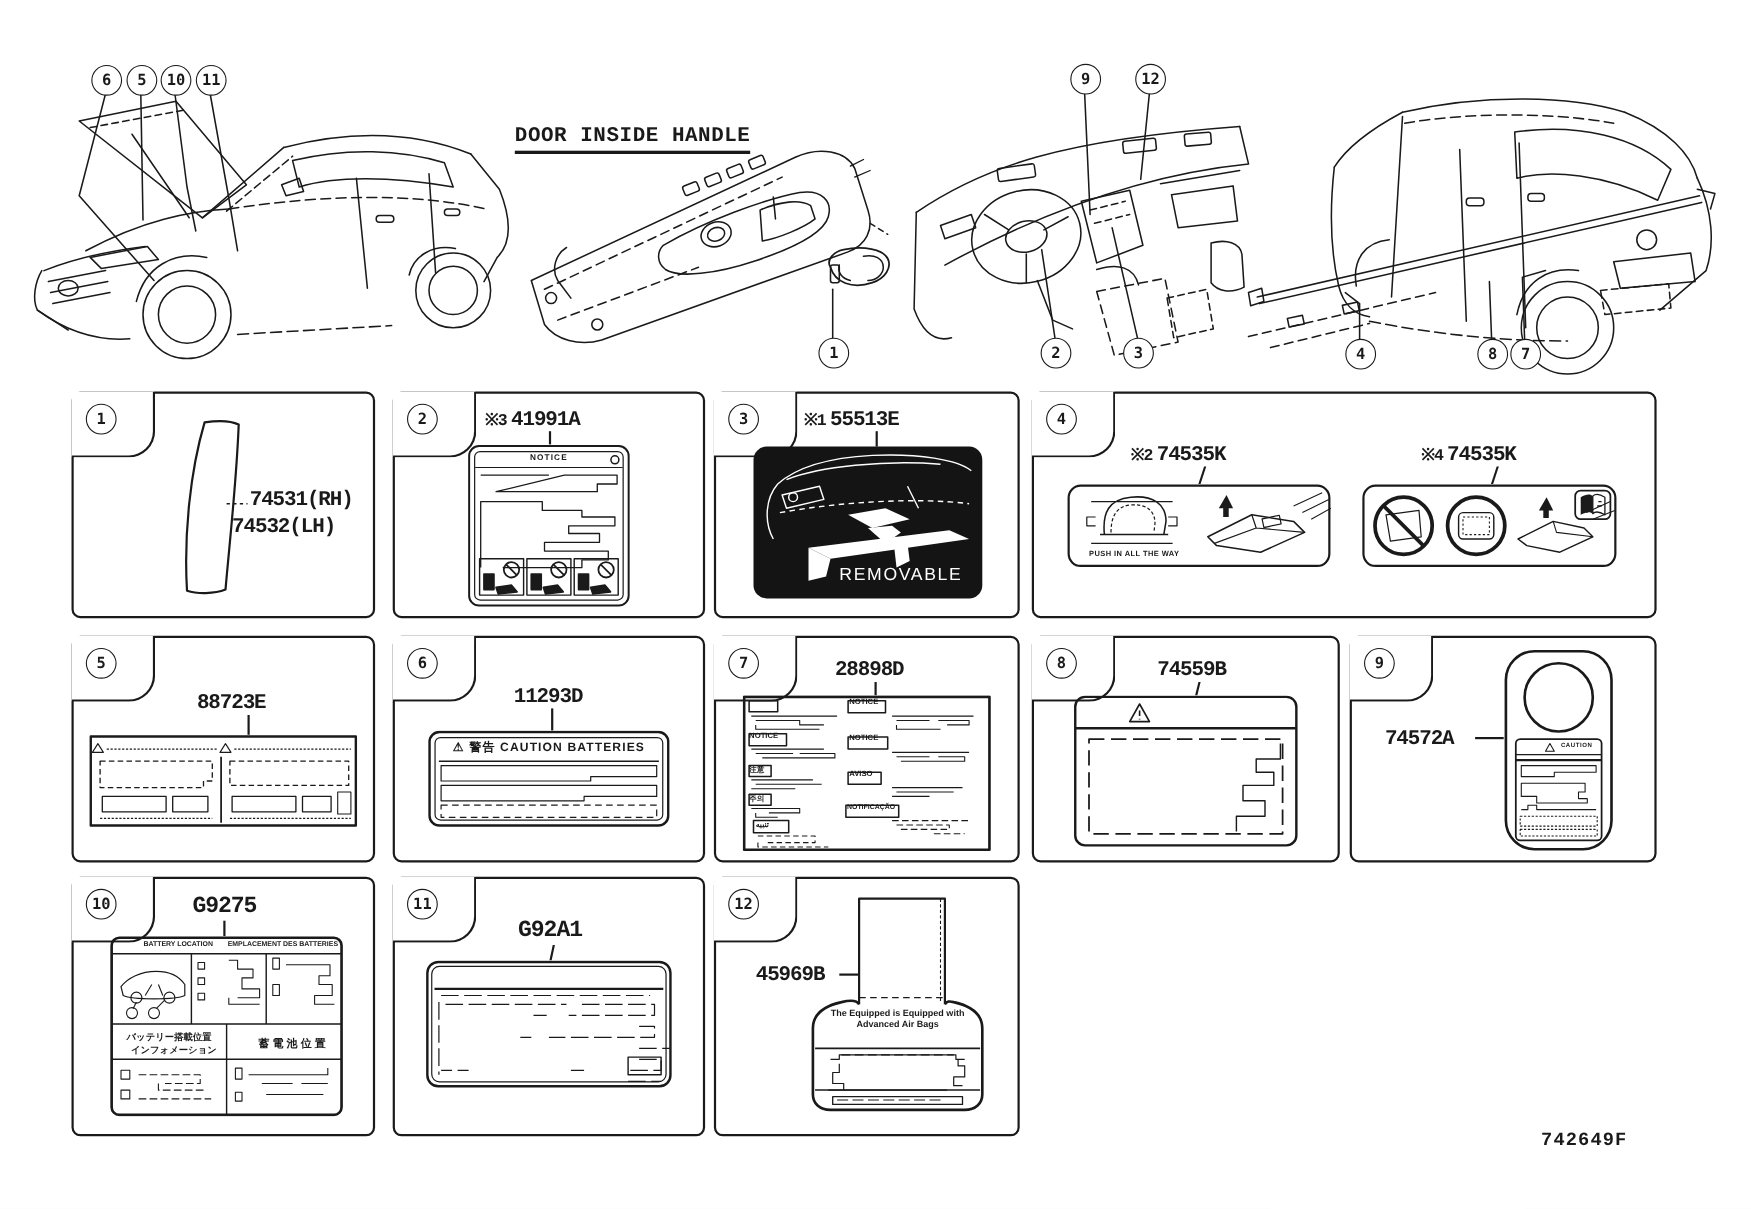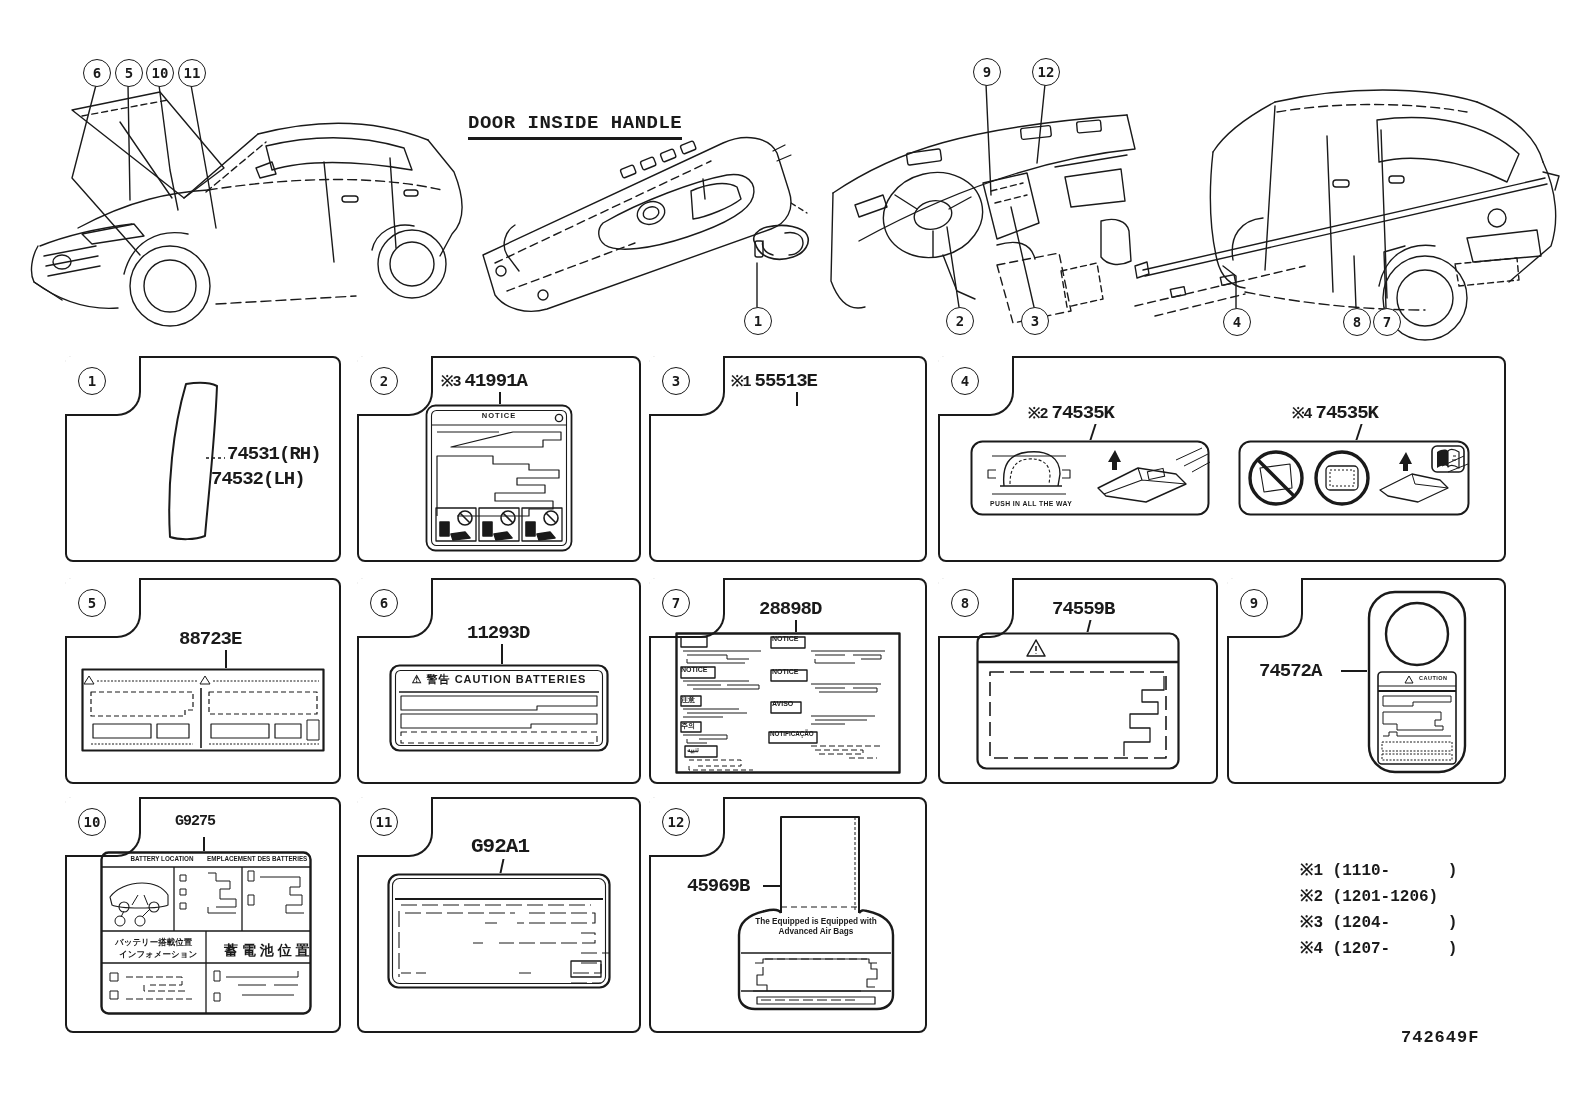--- a/index.html
+++ b/index.html
@@ -214,20 +214,36 @@
     <div class="labelhead" style="left:66px;top:53px;width:148px;font-size:7.5px;letter-spacing:1px">NOTICE</div>
   </div>
 
   <div class="pbox" style="left:649px;top:356px;width:274px;height:202px">
     <div class="tab">
         <div class="callout">3</div>
       </div>
     <div class="ptitle" style="left:80px;top:12px">
       <span class="ref">※1</span><span>55513E</span></div>
     <div class="vlead" style="left:145px;top:34px;height:14px"></div>
+    <div class="abs" style="left:34px;top:48px;width:208px;height:138px;background:#141414;border-radius:12px">
+      <svg width="208" height="138" viewBox="0 0 208 138" fill="none" stroke="#ffffff" stroke-width="1.3" stroke-linejoin="round">
+        <path d="M18,84 C10,70 10,48 22,34 C40,18 70,10 108,8 C150,6 186,12 198,22"></path>
+        <path d="M30,30 C60,18 120,12 170,16"></path>
+        <path d="M26,44 L60,36 L64,48 L30,56 Z"></path>
+        <circle cx="36" cy="46" r="4"></circle>
+        <path d="M24,60 C80,50 150,46 196,52" stroke-dasharray="5 4"></path>
+        <path d="M140,36 L150,56"></path>
+        <path d="M86,62 L120,56 L142,66 L108,74 Z" fill="#ffffff" stroke="none"></path>
+        <path d="M104,74 L120,88 L134,78 L126,72" fill="#ffffff" stroke="none"></path>
+        <path d="M50,92 L178,76 L196,84 L70,102 Z" fill="#ffffff" stroke="none"></path>
+        <path d="M50,92 L50,122 L66,118 L70,102" fill="#ffffff" stroke="none"></path>
+        <path d="M128,92 L130,110 L142,104 L140,88" fill="#ffffff" stroke="none"></path>
+      </svg>
+      <div class="labelhead" style="left:60px;top:108px;width:148px;color:#fff;font-size:16px;letter-spacing:1.5px;font-weight:normal">REMOVABLE</div>
+    </div>
   </div>
 
   <div class="pbox" style="left:938px;top:356px;width:564px;height:202px">
     <div class="tab">
         <div class="callout">4</div>
       </div>
     <div class="ptitle" style="left:88px;top:44px">
       <span class="ref">※2</span><span>74535K</span></div>
     <div class="abs" style="left:152px;top:66px;width:1.6px;height:16px;background:#1a1a1a;transform:skewX(-18deg)"></div>
     <div class="ptitle" style="left:352px;top:44px">
@@ -397,21 +413,21 @@
     </svg>
     <div class="tinytxt" style="left:188px;top:663px"></div>
     <div class="tinytxt" style="left:1415px;top:663px"></div>
     <div class="tinytxt" style="left:190px;top:95px;font-size:5.5px;letter-spacing:.5px">CAUTION</div>
   </div>
 
   <div class="pbox" style="left:65px;top:797px;width:272px;height:232px">
     <div class="tab">
         <div class="callout">10</div>
       </div>
-    <div class="ptitle" style="left:108px;top:14px;font-size:15px">G9275</div>
+    <div class="ptitle" style="left:108px;top:14px;font-size:21px">G9275</div>
     <div class="vlead" style="left:136px;top:38px;height:14px"></div>
     <svg class="abs" style="left:33px;top:52px" width="212" height="164" viewBox="0 0 212 164" fill="none" stroke="#1a1a1a" stroke-width="1.3" stroke-linejoin="round">
       <rect x="1.5" y="1.5" width="209" height="161" rx="7" stroke-width="2.4"></rect>
       <path d="M2,16 H210" stroke-width="1.4"></path>
       <path d="M2,80 H210 M2,112 H210" stroke-width="1.4"></path>
       <path d="M74,16 V80 M142,16 V80"></path>
       <path d="M106,112 V162 M106,80 V112"></path>
 
       <path d="M10,46 C16,38 28,32 42,32 C56,32 64,38 68,44 L68,54 C60,58 20,58 12,54 Z" stroke-width="1.1"></path>
       <circle cx="24" cy="56" r="5" stroke-width="1.1"></circle>
@@ -429,21 +445,21 @@
       <path d="M10,122 h8 v8 h-8 z M10,140 h8 v8 h-8 z" stroke-width="1"></path>
       <path d="M26,126 h56 v8 h-32 m-6,0 v6 h44 m-62,8 h66" stroke-width="1" stroke-dasharray="7 3"></path>
       <path d="M114,120 h6 v10 h-6 z M114,142 h6 v8 h-6 z" stroke-width="1"></path>
       <path d="M126,126 h72 v-6 m-60,14 h28 m8,0 h24 m-56,10 h52" stroke-width="1"></path>
     </svg>
     <div class="tinytxt" style="left:40px;top:856px"></div>
     <div class="tinytxt" style="left:40px;top:56px;width:110px;font-size:6.3px;text-align:center">BATTERY LOCATION</div>
     <div class="tinytxt" style="left:140px;top:56px;width:110px;font-size:6.3px;text-align:left">EMPLACEMENT DES BATTERIES</div>
     <div class="tinytxt" style="left:48px;top:138px;font-size:8.5px">バッテリー搭載位置</div>
     <div class="tinytxt" style="left:52px;top:150px;font-size:8.5px">インフォメーション</div>
-    <div class="tinytxt" style="left:157px;top:143px;font-size:14px">蓄 電 池 位 置</div>
+    <div class="tinytxt" style="left:168px;top:143px;font-size:10px">蓄 電 池 位 置</div>
   </div>
 
   <div class="pbox" style="left:357px;top:797px;width:280px;height:232px">
     <div class="tab">
         <div class="callout">11</div>
       </div>
     <div class="ptitle" style="left:112px;top:36px;font-size:21px">G92A1</div>
     <div class="vlead" style="left:142px;top:60px;height:14px;transform:skewX(-12deg)"></div>
     <svg class="abs" style="left:28px;top:74px" width="224" height="116" viewBox="0 0 224 116" fill="none" stroke="#1a1a1a" stroke-width="1.4" stroke-linejoin="round">
       <rect x="1.5" y="1.5" width="221" height="113" rx="10" stroke-width="2.2"></rect>
@@ -472,22 +488,16 @@
       <path d="M20,150 h8 v-4 h106 v4 h8 m-114,4 v8 h-6 v10 h10 v6 h-14 m118,-28 v6 h6 v10 h-10 v8 h8 m-110,4 h96" stroke-width="1.1"></path>
       <path d="M30,146 h102" stroke-width="1" stroke-dasharray="8 4"></path>
       <path d="M6,178 H156" stroke-width="1.4"></path>
       <rect x="22" y="184" width="118" height="7" stroke-width="1.2"></rect>
       <path d="M26,187 h96" stroke-width="1" stroke-dasharray="10 4"></path>
     </svg>
     <div class="labelhead" style="left:100px;top:118px;width:130px;font-size:8.2px">The Equipped is Equipped with</div>
     <div class="labelhead" style="left:100px;top:128px;width:130px;font-size:8.2px">Advanced Air Bags</div>
   </div>
 
-  <div class="abs" style="left:1300px;top:858px">
-    <div class="footnote">※1 (1110-      )</div>
-    <div class="footnote">※2 (1201-1206)</div>
-    <div class="footnote">※3 (1204-      )</div>
-    <div class="footnote">※4 (1207-      )</div>
-  </div>
 
   <div class="docnum" style="left:1401px;top:1028px">742649F</div>
 
 </div>
 
 </body></html>

